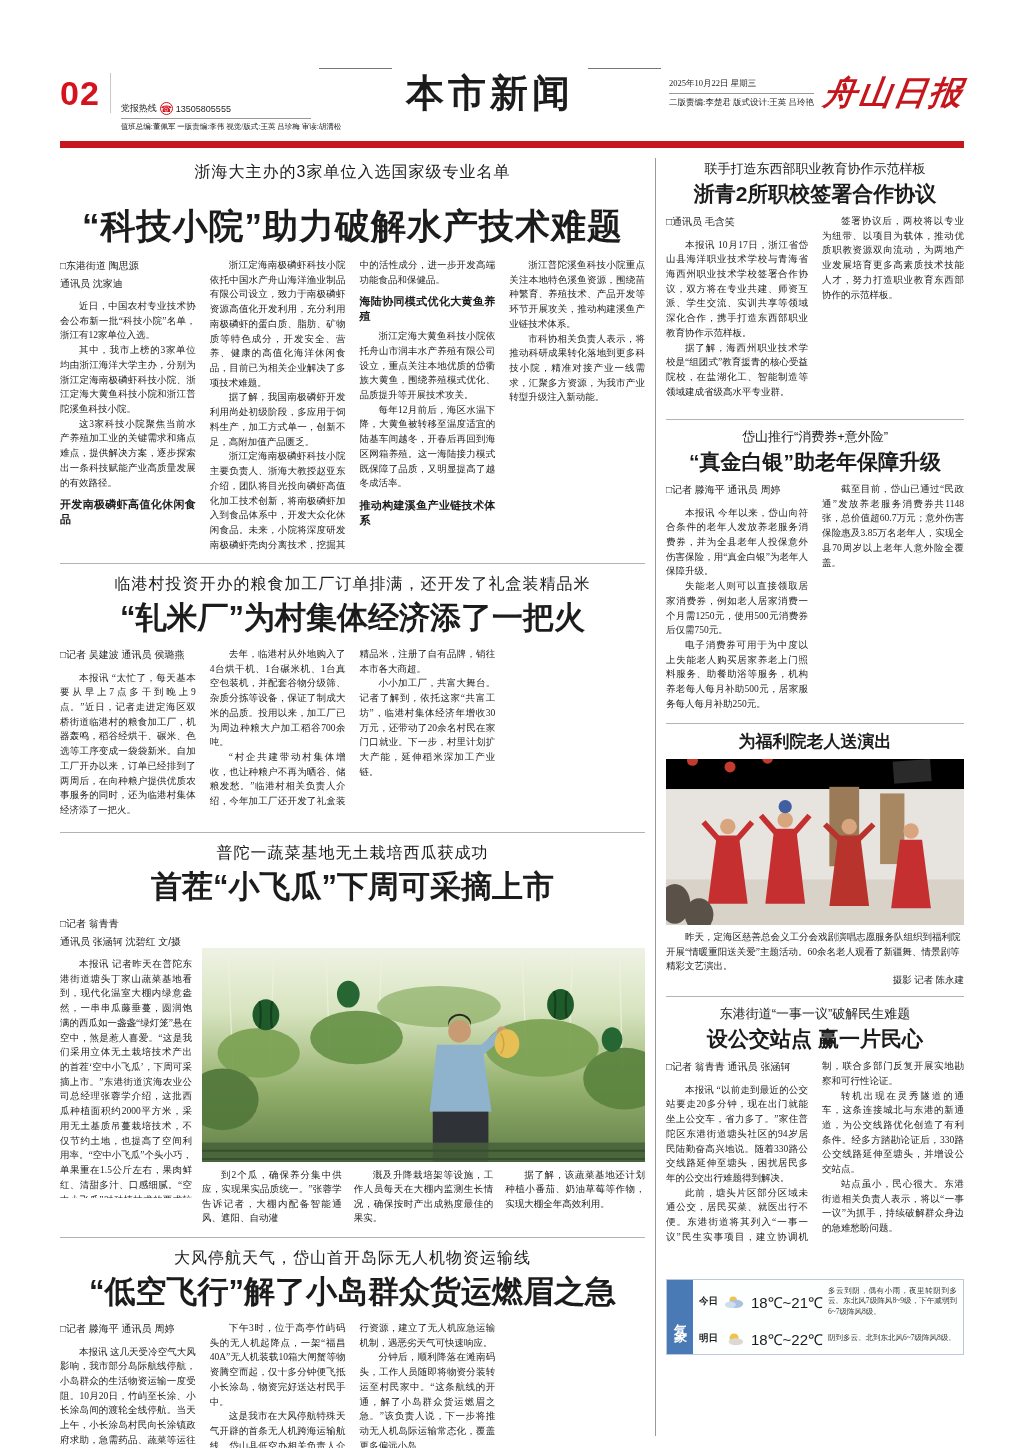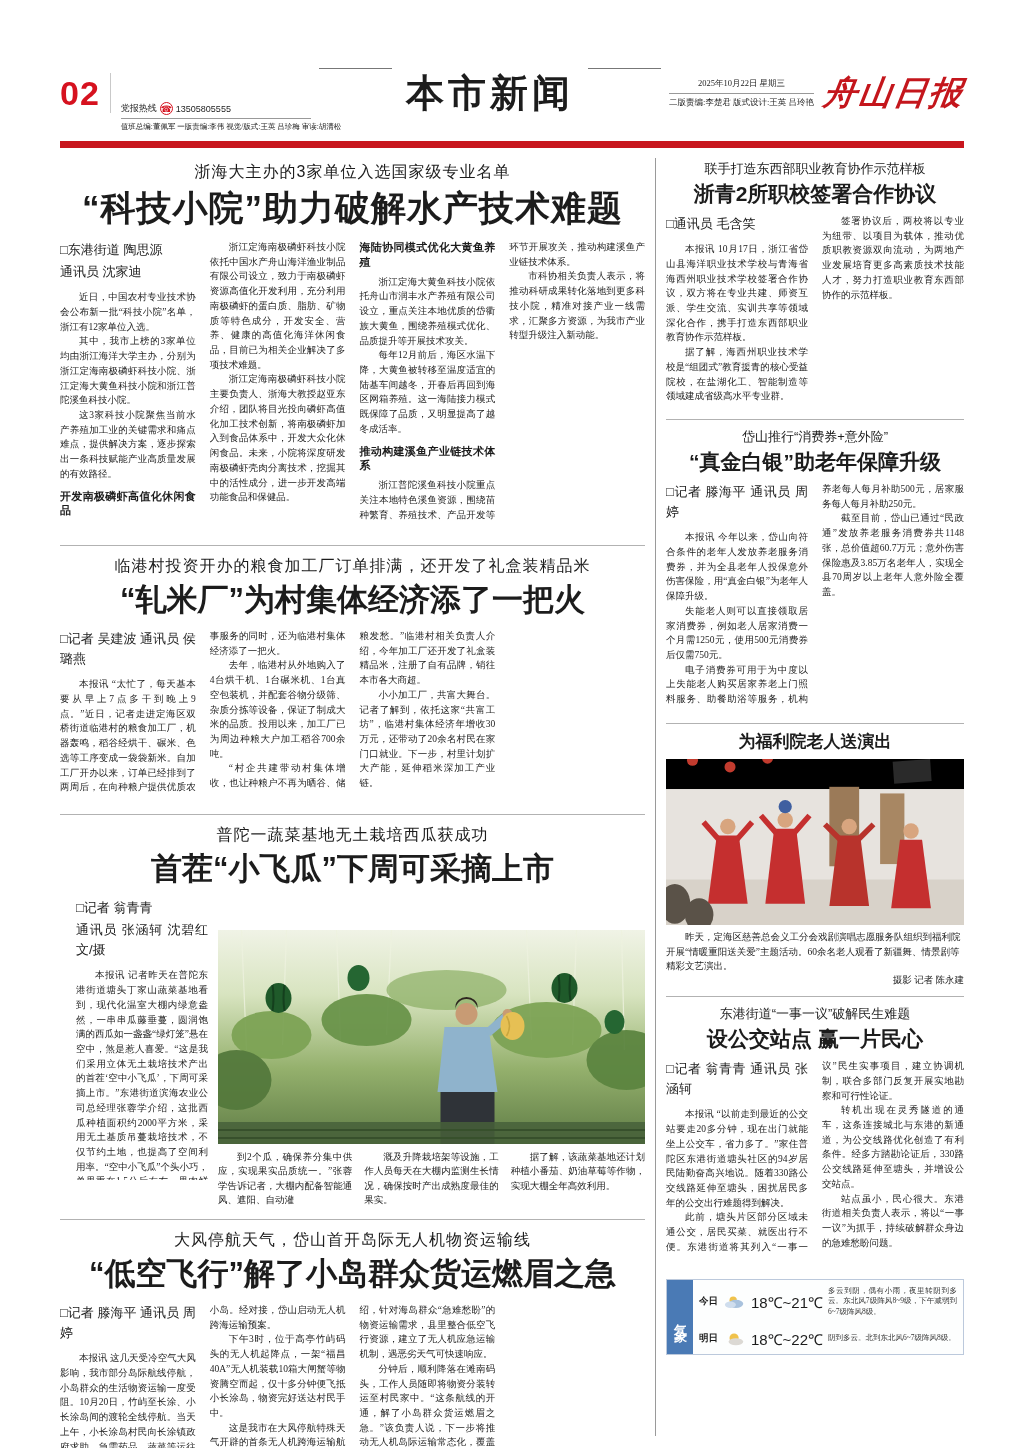--- a/index.html
+++ b/index.html
@@ -16,61 +16,61 @@
   .hot-top { font-size:9px; font-family:"Liberation Sans",sans-serif; display:flex; align-items:center; gap:3px; }
   .phone-icon { color:#d6121f; font-size:9px; border:1px solid #d6121f; border-radius:50%;
                 width:11px; height:11px; display:inline-flex; align-items:center; justify-content:center; }
   .hot-rule { border-top:1px solid #999; margin:3px 0; }
   .hot-bottom { font-size:7.5px; color:#222; letter-spacing:0; white-space:nowrap; }
   .head-center { flex:1; display:flex; align-items:flex-start; margin:0 8px; }
   .hline { flex:1; border-top:1px solid #777; }
   .section-title { font-family:"Liberation Sans","DejaVu Sans",sans-serif; font-weight:900;
                    font-size:38px; margin:0 14px; letter-spacing:4px; white-space:nowrap; }
   .head-right { display:flex; align-items:center; gap:10px; }
-  .dates { text-align:center; }
+  .dates { text-align:left; }
   .dates div { font-size:8.5px; white-space:nowrap; }
   .masthead { color:#c4161c; font-family:"DejaVu Serif","Liberation Serif",serif;
               font-weight:bold; font-style:italic; font-size:33px; transform:skewX(-8deg);
               letter-spacing:2px; white-space:nowrap; }
   .redbar { height:7px; background:#c8161e; margin-top:9px; }
 
   
   .content { display:flex; margin-top:4px; height:1284px; }
   .col-left { flex:1; min-width:0; }
   .vrule { width:1px; background:#9a9a9a; margin:6px 10px 0; }
   .col-right { width:298px; }
 
   
   .kicker { text-align:center; font-size:16px; font-family:"Liberation Sans",sans-serif;
             margin:10px 0 2px; letter-spacing:1px; }
   .kicker-s { text-align:center; font-size:13px; font-family:"Liberation Sans",sans-serif;
               margin:8px 0 2px; }
   .headline-xl { text-align:center; font-family:"Liberation Sans","DejaVu Sans",sans-serif;
-                 font-weight:900; font-size:35px; margin:2px 0 8px; letter-spacing:1px; white-space:nowrap; }
+                 font-weight:900; font-size:35px; margin:20px 0 8px; letter-spacing:1px; white-space:nowrap; }
   .headline-l  { text-align:center; font-family:"Liberation Sans","DejaVu Sans",sans-serif;
                  font-weight:900; font-size:31px; margin:2px 0 8px; white-space:nowrap; }
   .headline-r  { text-align:center; font-family:"Liberation Sans","DejaVu Sans",sans-serif;
                  font-weight:900; font-size:21px; margin:2px 0 6px; white-space:nowrap; }
   .headline-rs { text-align:center; font-family:"Liberation Sans","DejaVu Sans",sans-serif;
                  font-weight:bold; font-size:17px; margin:6px 0 6px; }
   .cols { column-gap:14px; column-fill:auto; overflow:hidden;
           font-size:9.5px; line-height:1.55; text-align:justify; }
   .cols-4 { column-count:4; }
   .cols-2 { column-count:2; }
   .cols p, .a3-left p, .a3-strip p, .caption { margin:0; text-indent:2em; }
   .subhead { font-family:"Liberation Sans",sans-serif; font-size:11px; font-weight:bold;
              margin:7px 0 5px; line-height:1.35; text-indent:0; }
-  .byline { font-size:13px; margin:0 0 8px; font-family:"Liberation Sans",sans-serif; }
+  .byline { font-size:10px; margin:0 0 8px; font-family:"Liberation Sans",sans-serif; }
   .byline div { margin-bottom:2px; }
   hr.div { border:none; border-top:1px solid #b2b2b2; margin:9px 0 0; }
 
   
   .a3-row { display:flex; gap:10px; }
   .a3-left { width:132px; flex:none; font-size:9.5px; line-height:1.55; text-align:justify;
-             height:282px; overflow:hidden;margin-left:16px; }
+             height:282px; overflow:hidden; }
   .a3-right { flex:1; min-width:0;margin-top:32px; }
   .photo-main { width:100%; height:214px; display:block; }
   .a3-strip { display:flex; gap:12px; margin-top:6px; font-size:9.5px; line-height:1.5;
               text-align:justify; height:60px; overflow:hidden; }
   .a3-strip p { flex:1; }
 
   
   .photo-r { width:100%; height:166px; display:block; margin-top:4px; }
   .caption { font-size:9.5px; line-height:1.55; margin-top:5px; }
   .credit { display:block; text-align:right; text-indent:0; font-size:9.5px; }
@@ -131,20 +131,21 @@
         <div class="cols cols-4" style="height:296px">
           <div class="byline">
             <div>□东港街道 陶思源</div>
               <div>通讯员 沈家迪</div>
           </div>
           <p>近日，中国农村专业技术协会公布新一批“科技小院”名单，浙江有12家单位入选。</p>
           <p>其中，我市上榜的3家单位均由浙江海洋大学主办，分别为浙江定海南极磷虾科技小院、浙江定海大黄鱼科技小院和浙江普陀溪鱼科技小院。</p>
           <p>这3家科技小院聚焦当前水产养殖加工业的关键需求和痛点难点，提供解决方案，逐步探索出一条科技赋能产业高质量发展的有效路径。</p>
           <h4 class="subhead">开发南极磷虾高值化休闲食品</h4>
           <p>浙江定海南极磷虾科技小院依托中国水产舟山海洋渔业制品有限公司设立，致力于南极磷虾资源高值化开发利用，充分利用南极磷虾的蛋白质、脂肪、矿物质等特色成分，开发安全、营养、健康的高值化海洋休闲食品，目前已为相关企业解决了多项技术难题。</p>
+          <p>据了解，我国南极磷虾开发利用尚处初级阶段，多应用于饲料生产，加工方式单一，创新不足，高附加值产品匮乏。</p>
           <p>浙江定海南极磷虾科技小院主要负责人、浙海大教授赵亚东介绍，团队将目光投向磷虾高值化加工技术创新，将南极磷虾加入到食品体系中，开发大众化休闲食品。未来，小院将深度研发南极磷虾壳肉分离技术，挖掘其中的活性成分，进一步开发高端功能食品和保健品。</p>
           <h4 class="subhead">海陆协同模式优化大黄鱼养殖</h4>
           <p>浙江定海大黄鱼科技小院依托舟山市润丰水产养殖有限公司设立，重点关注本地优质的岱衢族大黄鱼，围绕养殖模式优化、品质提升等开展技术攻关。</p>
           <p>每年12月前后，海区水温下降，大黄鱼被转移至温度适宜的陆基车间越冬，开春后再回到海区网箱养殖。这一海陆接力模式既保障了品质，又明显提高了越冬成活率。</p>
           <h4 class="subhead">推动构建溪鱼产业链技术体系</h4>
           <p>浙江普陀溪鱼科技小院重点关注本地特色溪鱼资源，围绕苗种繁育、养殖技术、产品开发等环节开展攻关，推动构建溪鱼产业链技术体系。</p>
           <p>市科协相关负责人表示，将推动科研成果转化落地到更多科技小院，精准对接产业一线需求，汇聚多方资源，为我市产业转型升级注入新动能。</p>
         </div>
       </section>
       <hr class="div">

